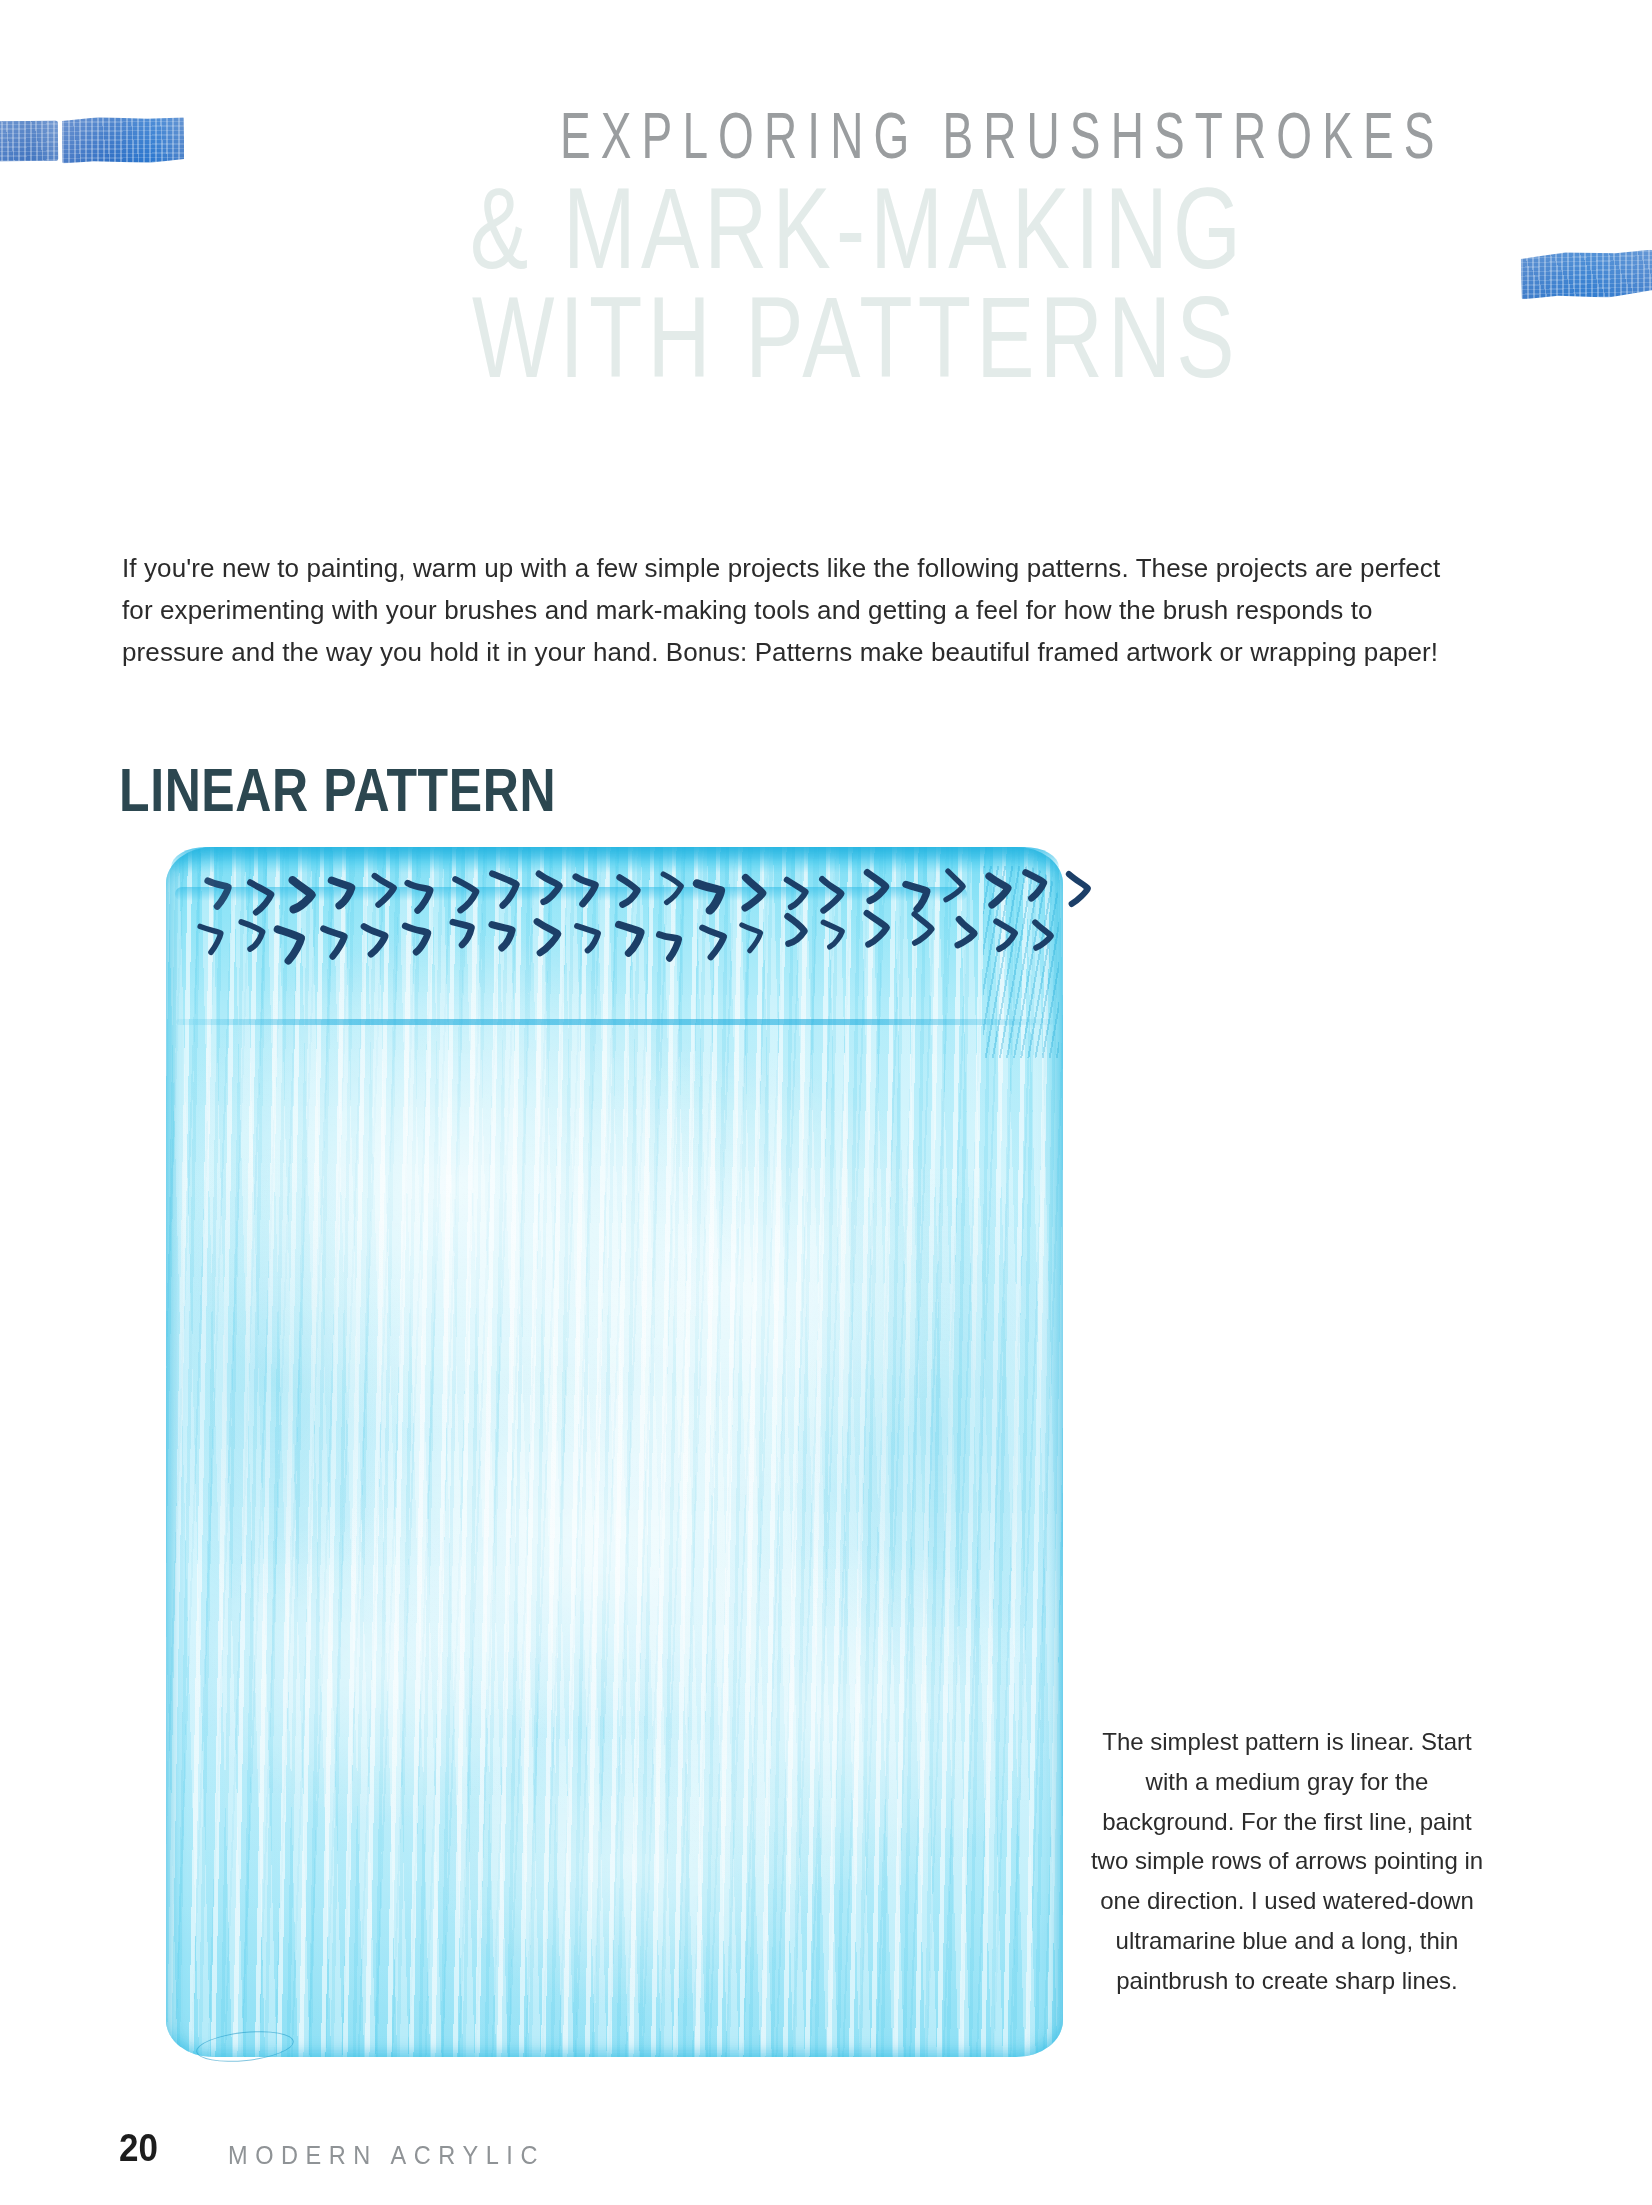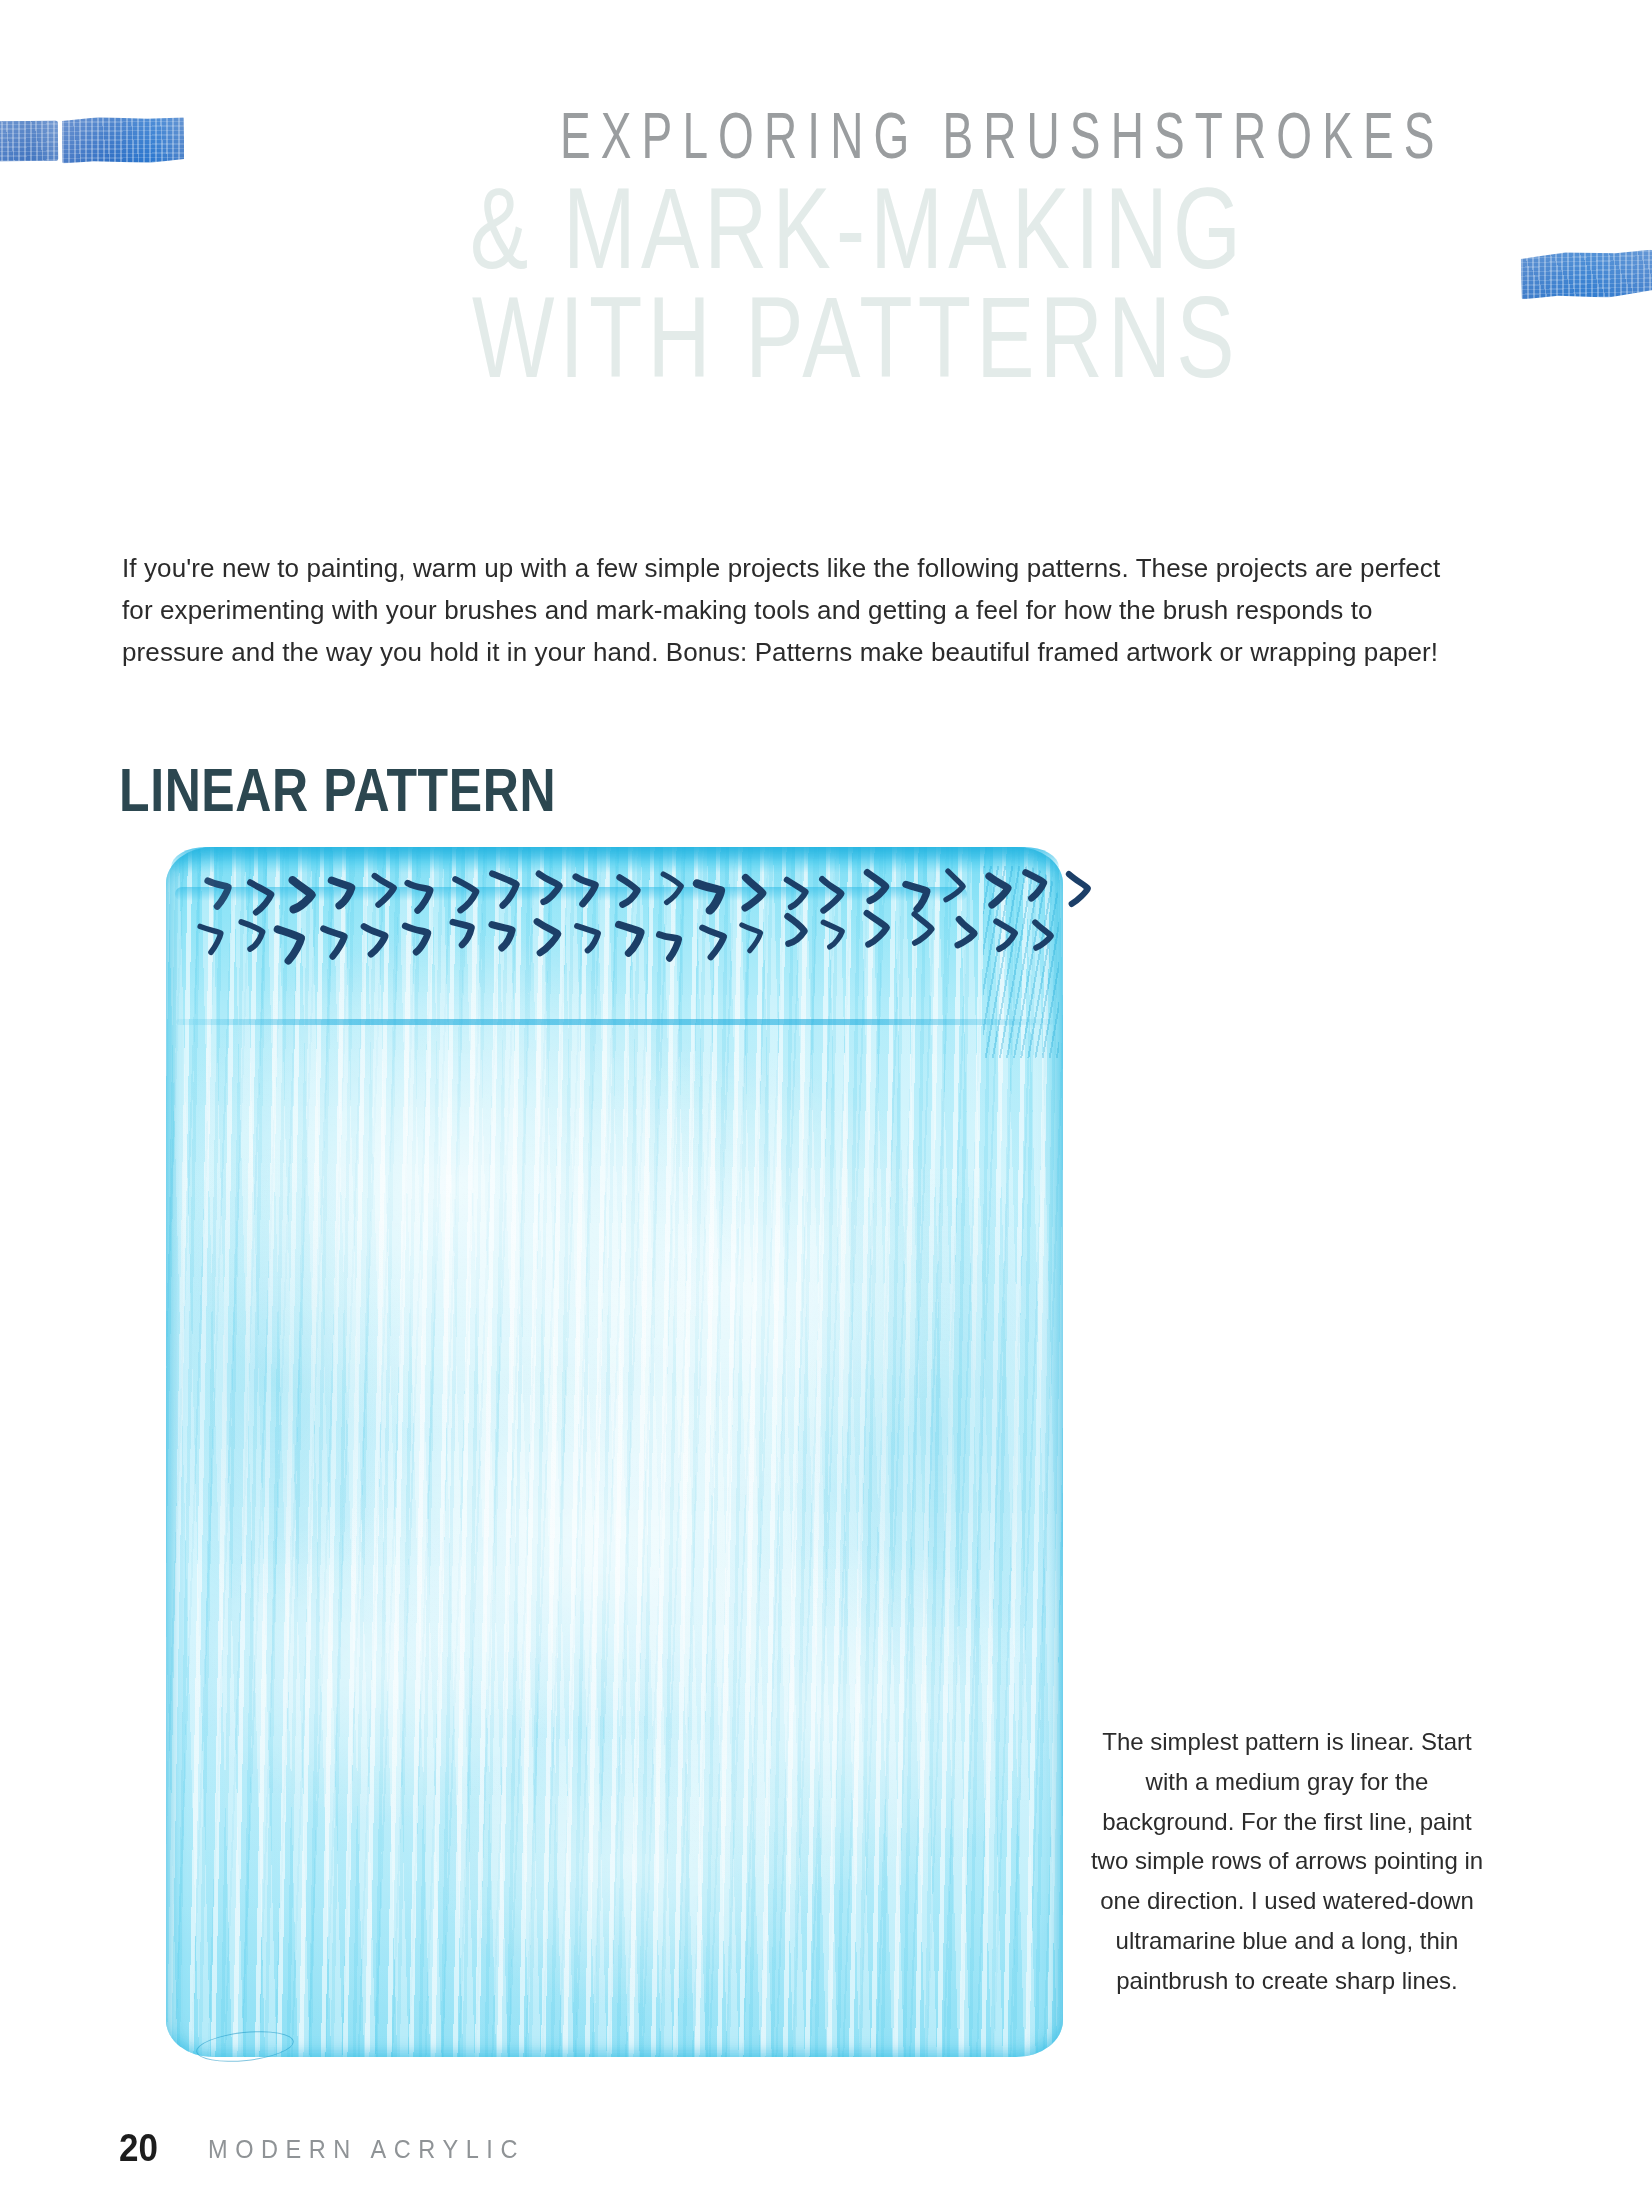--- a/index.html
+++ b/index.html
@@ -154,21 +154,21 @@
 
   
   #caption{
     position:absolute;left:1082px;top:1698px;width:410px;
     font-size:24px;line-height:1.66;color:#2b2b2b;
     font-family:"Liberation Sans Narrow","Liberation Sans",sans-serif;
     text-align:center;
   }
 
   
-  #footer{position:absolute;left:119px;top:2130px;display:flex;align-items:center;}
+  #footer{position:absolute;left:119px;top:2130px;display:flex;align-items:flex-end;gap:20px;}
   #page-number{
     font-family:"Liberation Sans Narrow","Liberation Sans",sans-serif;
     font-weight:700;font-size:35px;color:#1d1d1d;
     transform:scale(1,1.12);transform-origin:left bottom;
   }
   #book-title{
     margin-left:50px;font-size:24px;letter-spacing:7.7px;color:#8f9396;
     font-family:"Liberation Sans Narrow","Liberation Sans",sans-serif;
     text-transform:uppercase;font-weight:400;
     transform:scale(.98,1.08);transform-origin:left bottom;

